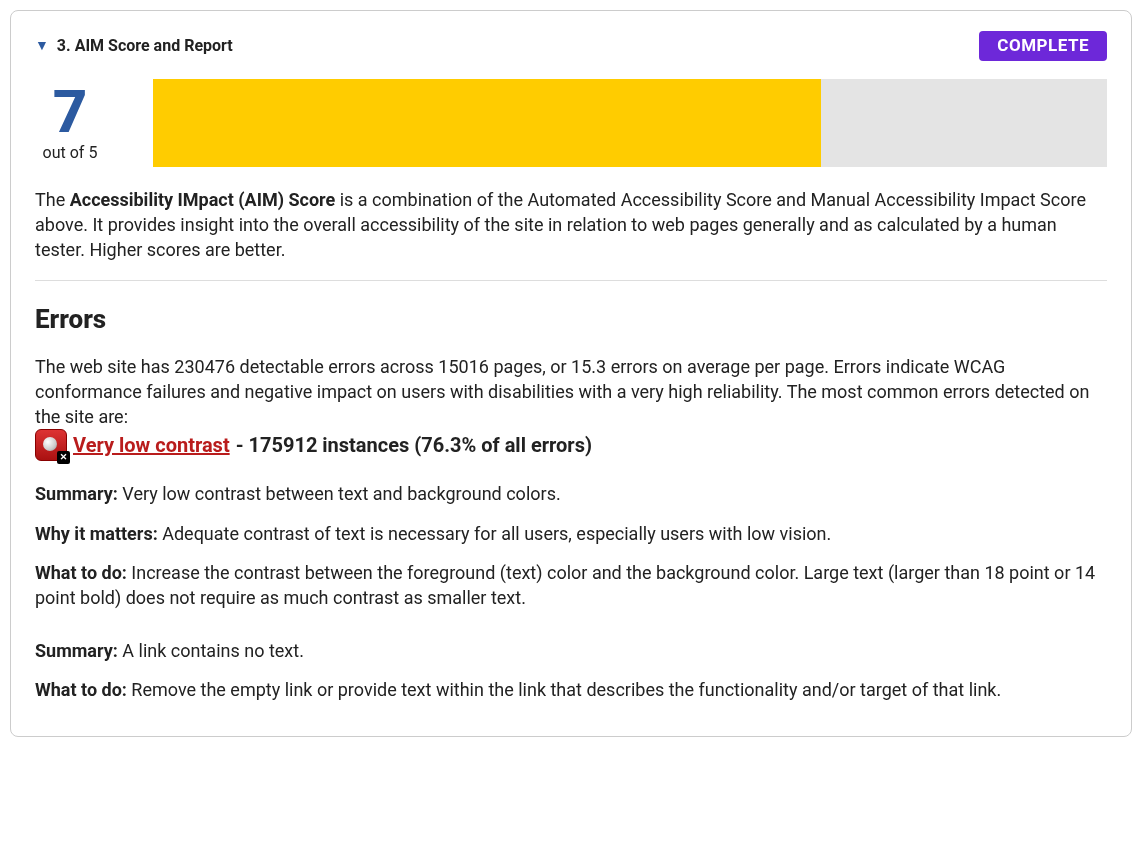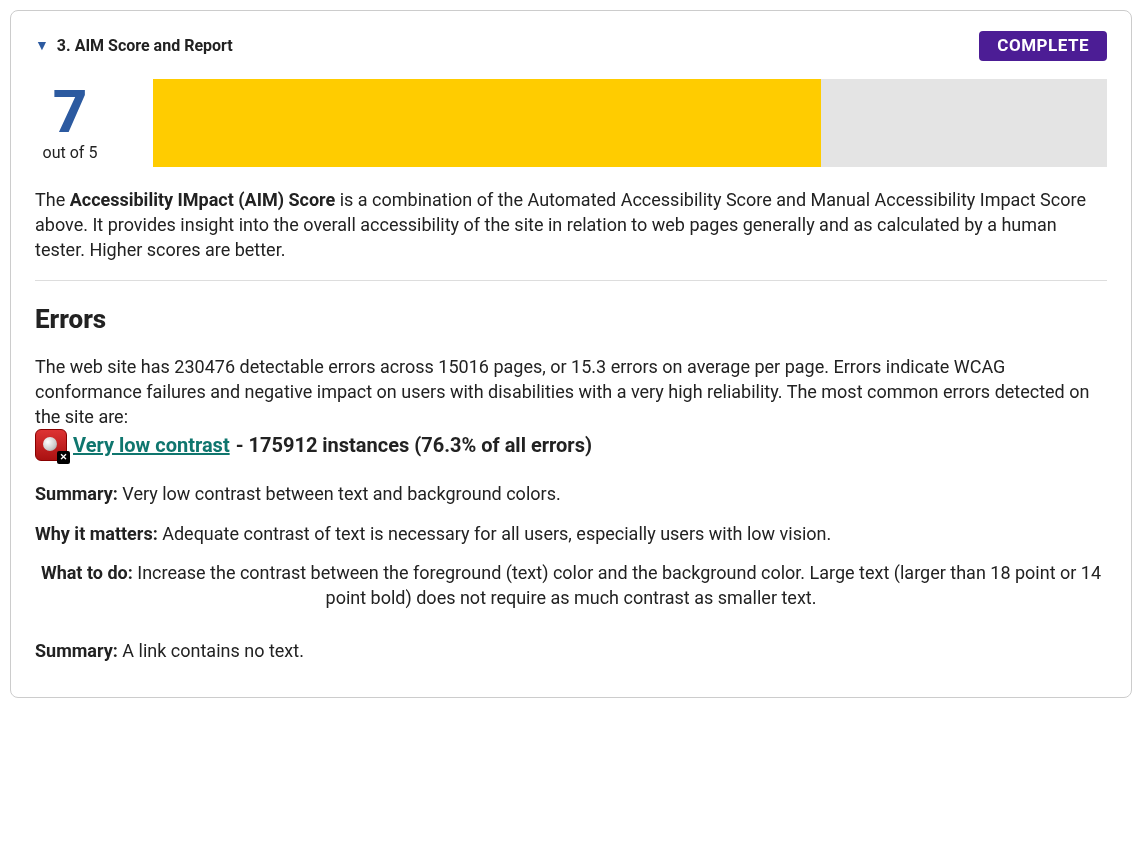--- a/index.html
+++ b/index.html
@@ -33,21 +33,21 @@
     color: #2c5aa0;
     font-size: 14px;
     cursor: pointer;
   }
   .section-title {
     font-size: 16px;
     font-weight: 700;
     color: #222;
   }
   .badge {
-    background: #4c1d95;
+    background: #6d28d9;
     color: #fff;
     font-weight: 700;
     padding: 3px 18px;
     border-radius: 4px;
     font-size: 17px;
     letter-spacing: 0.5px;
     margin-left: 7px;
   }
   .score-row {
     display: flex;
@@ -139,21 +139,21 @@
     bottom: -4px; right: -4px;
     width: 13px; height: 13px;
     background: #000;
     color: #fff;
     font-size: 9px;
     line-height: 13px;
     text-align: center;
     border-radius: 2px;
   }
   .error-link {
-    color: #0f766e;
+    color: #b91c1c;
     text-decoration: underline;
     font-weight: 700;
   }
   .error-stats {
     color: #222;
   }
   .field-row {
     font-size: 18px;
     margin-bottom: 14px;
   }
@@ -192,17 +192,18 @@
 
   <p class="errors-intro">The web site has 230476 detectable errors across 15016 pages, or 15.3 errors on average per page. Errors indicate WCAG conformance failures and negative impact on users with disabilities with a very high reliability. The most common errors detected on the site are:</p>
 
   <div class="error-title-row">
     <span class="error-icon contrast-icon"></span>
     <a href="#" class="error-link">Very low contrast</a>
     <span class="error-stats"> - 175912 instances (76.3% of all errors)</span>
   </div>
   <p class="field-row"><b>Summary:</b><span> Very low contrast between text and background colors.</span></p>
   <p class="field-row"><b>Why it matters:</b><span> Adequate contrast of text is necessary for all users, especially users with low vision.</span></p>
-  <p class="field-row" style="margin-bottom:28px;text-align:center;"><b>What to do:</b><span> Increase the contrast between the foreground (text) color and the background color. Large text (larger than 18 point or 14 point bold) does not require as much contrast as smaller text.</span></p>
+  <p class="field-row" style="margin-bottom:28px;"><b>What to do:</b><span> Increase the contrast between the foreground (text) color and the background color. Large text (larger than 18 point or 14 point bold) does not require as much contrast as smaller text.</span></p>
 
   <p class="field-row"><b>Summary:</b><span> A link contains no text.</span></p>
+  <p class="field-row"><b>What to do:</b><span> Remove the empty link or provide text within the link that describes the functionality and/or target of that link.</span></p>
 
 </div>
 
 </body></html>

